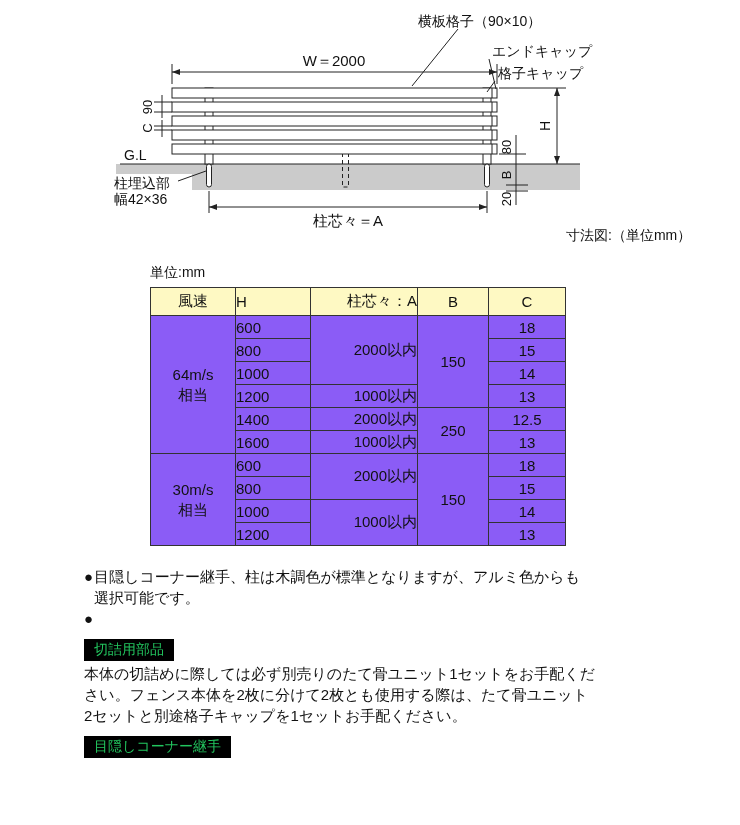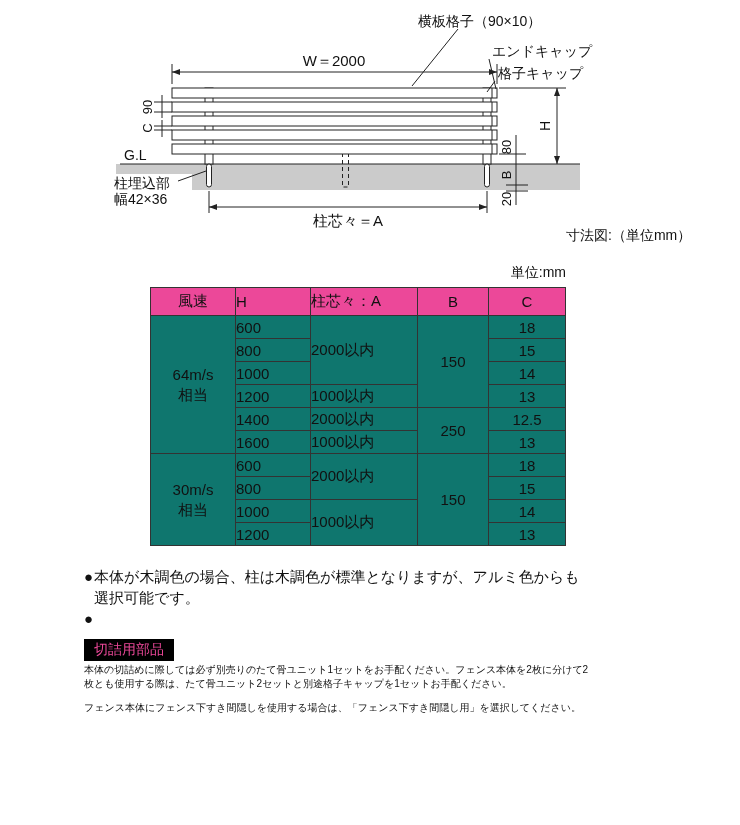--- a/index.html
+++ b/index.html
@@ -1,38 +1,38 @@
 <!DOCTYPE html>
 <html><head>
 <meta charset="utf-8">
 <style>
   html,body{margin:0;padding:0}
   body{width:740px;background:#fff;color:#111;font-family:"Liberation Sans","DejaVu Sans",sans-serif}
   .page{position:relative;width:740px;height:825px;overflow:hidden;background:#fff}
   .diagram{display:block}
   .diagram line{stroke:#222;stroke-width:1}
   .diagram text{fill:#111;font-family:"Liberation Sans","DejaVu Sans",sans-serif}
-  .unit-note{width:416px;margin:12px 0 5px 150px;text-align:right;font-size:14px}
+  .unit-note{width:416px;margin:12px 0 5px 150px;font-size:14px}
   table.spec{border-collapse:collapse;margin-left:150px}
-  .spec th,.spec td{border:1px solid #333;font-size:15px;font-weight:normal;padding:0;background:#0f766e}
-  .spec thead th{background:#ec4899;height:27px}
+  .spec th,.spec td{border:1px solid #333;font-size:15px;font-weight:normal;padding:0;background:#8b5cf6}
+  .spec thead th{background:#fef9c3;height:27px}
   .spec tbody td{height:22px}
   .cw{width:84px;text-align:center}
   .ch{width:74px;text-align:left;padding-left:12px}
-  .ca{width:106px;text-align:left;padding-left:8px}
+  .ca{width:106px;text-align:right;padding-left:8px}
   .cb{width:70px;text-align:center}
   .cc{width:76px;text-align:center}
   .wind div{line-height:1.3}
   .notes{list-style:none;margin:20px 0 0 84px;padding:0;font-size:15px;line-height:1.4}
   .notes li{display:flex;margin:0}
   .note-bullet{flex:0 0 auto;padding-right:1px}
   .note-text{width:492px}
   .section{margin:10px 0 0 84px}
-  .section-title{display:inline-block;background:#000;color:#ec4899;font-size:14px;line-height:1.35;padding:1px 10px 2px}
-  .section-body{width:512px;font-size:10px;line-height:1.4;margin:2px 0 0 0}
+  .section-title{display:inline-block;background:#000;color:#22c55e;font-size:14px;line-height:1.35;padding:1px 10px 2px}
+  .section-body{width:512px;font-size:15px;line-height:1.4;margin:2px 0 0 0}
 </style>
 </head>
 <body>
 
 <div class="page">
 
   <svg class="diagram" width="740" height="252" viewBox="0 0 740 252">
     <defs>
       <marker id="arrE" markerWidth="9" markerHeight="8" refX="8" refY="3" orient="auto" markerUnits="userSpaceOnUse">
           <path d="M0,0 L8,3 L0,6 Z" fill="#222"></path>
@@ -211,29 +211,29 @@
       <tr>
         <td class="ch">1200</td>
         <td class="cc">13</td>
       </tr>
     </tbody>
   </table>
 
   <ul class="notes">
     <li>
       <span class="note-bullet">●</span>
-      <span class="note-text">本体が木調色の場合、柱は木調色が標準となりますが、アルミ色からも選択可能です。</span>
+      <span class="note-text">目隠しコーナー継手、柱は木調色が標準となりますが、アルミ色からも選択可能です。</span>
     </li>
     <li>
       <span class="note-bullet">●</span>
     </li>
   </ul>
 
   <div class="section">
     <div class="section-title">切詰用部品</div>
     <p class="section-body">本体の切詰めに際しては必ず別売りのたて骨ユニット1セットをお手配ください。フェンス本体を2枚に分けて2枚とも使用する際は、たて骨ユニット2セットと別途格子キャップを1セットお手配ください。</p>
   </div>
 
   <div class="section">
-    <p class="section-body">フェンス本体にフェンス下すき間隠しを使用する場合は、「フェンス下すき間隠し用」を選択してください。</p>
+    <div class="section-title">目隠しコーナー継手</div>
   </div>
 
 </div>
 
 </body></html>

